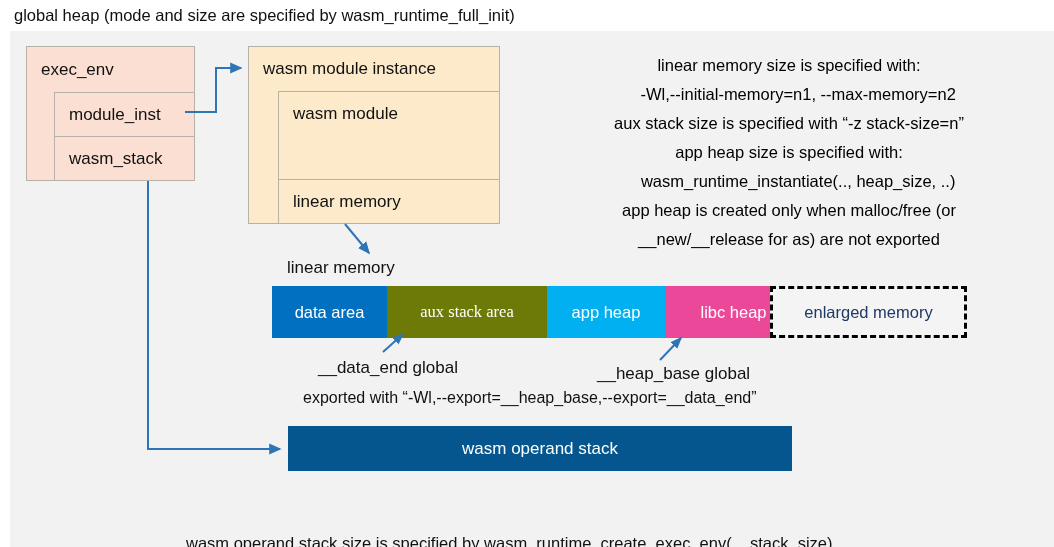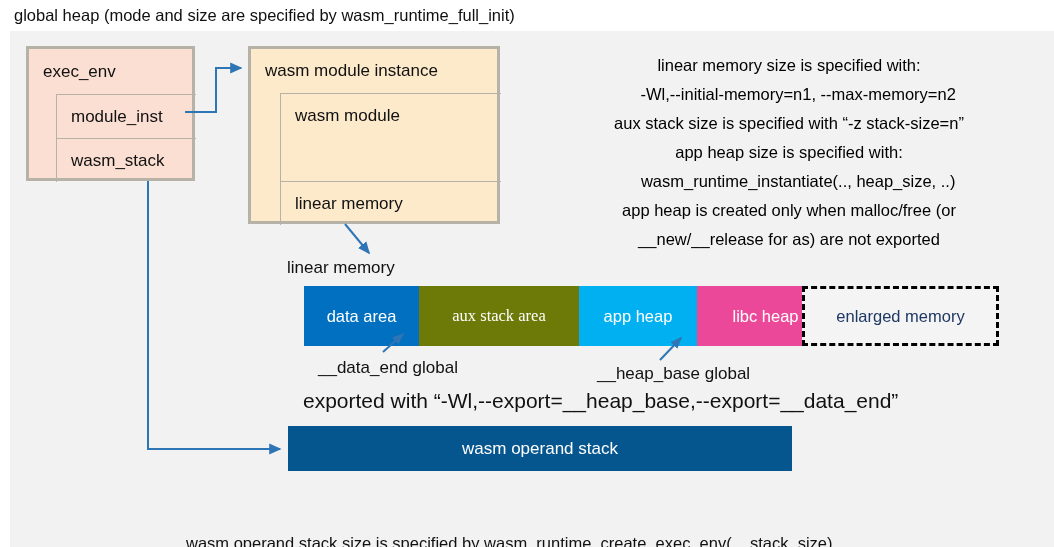--- a/index.html
+++ b/index.html
@@ -38,21 +38,21 @@
     left: 10px;
     top: 31px;
     width: 1044px;
     height: 516px;
     background: #f2f2f2;
   }
 
   
   .struct-box {
     position: absolute;
-    border: 3px solid #15803d;
+    border: 1px solid #15803d;
     box-sizing: border-box;
   }
   .struct-head {
     position: absolute;
     left: 0; top: 0;
     box-sizing: border-box;
     display: flex;
     align-items: center;
   }
   .struct-head span { padding-left: 14px; }
@@ -109,23 +109,23 @@
   #linear-memory-label {
     left: 287px;
     top: 258px;
     font-size: 17px;
     color: #111111;
     white-space: nowrap;
   }
 
   
   #memory-bar {
-    left: 304px;
+    left: 272px;
     top: 286px;
-    height: 60px;
+    height: 52px;
     display: flex;
     align-items: stretch;
   }
   .mem-seg {
     display: flex;
     align-items: center;
     justify-content: center;
     color: #ffffff;
     font-size: 16.5px;
     box-sizing: border-box;
@@ -146,21 +146,21 @@
   }
   #ann-heap-base {
     left: 597px;
     top: 364px;
     font-size: 17px;
     white-space: nowrap;
   }
   #ann-exported {
     left: 303px;
     top: 389px;
-    font-size: 21px;
+    font-size: 16px;
     white-space: nowrap;
   }
 
   
   #operand-stack-bar {
     left: 288px;
     top: 426px;
     width: 504px;
     height: 45px;
     background: #05558f;

